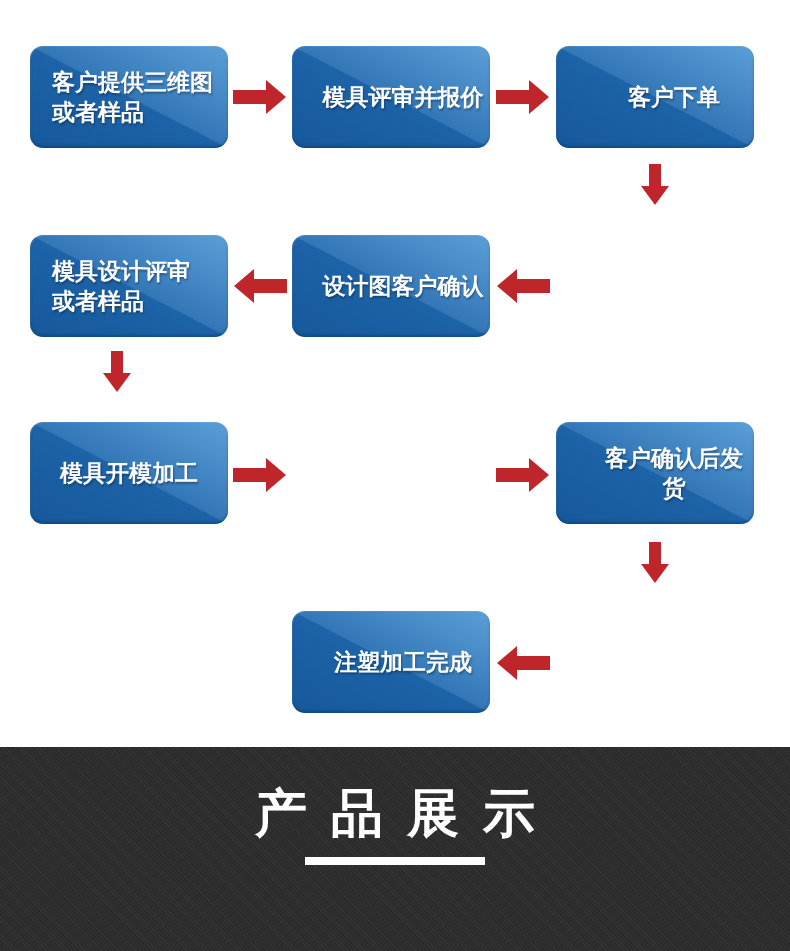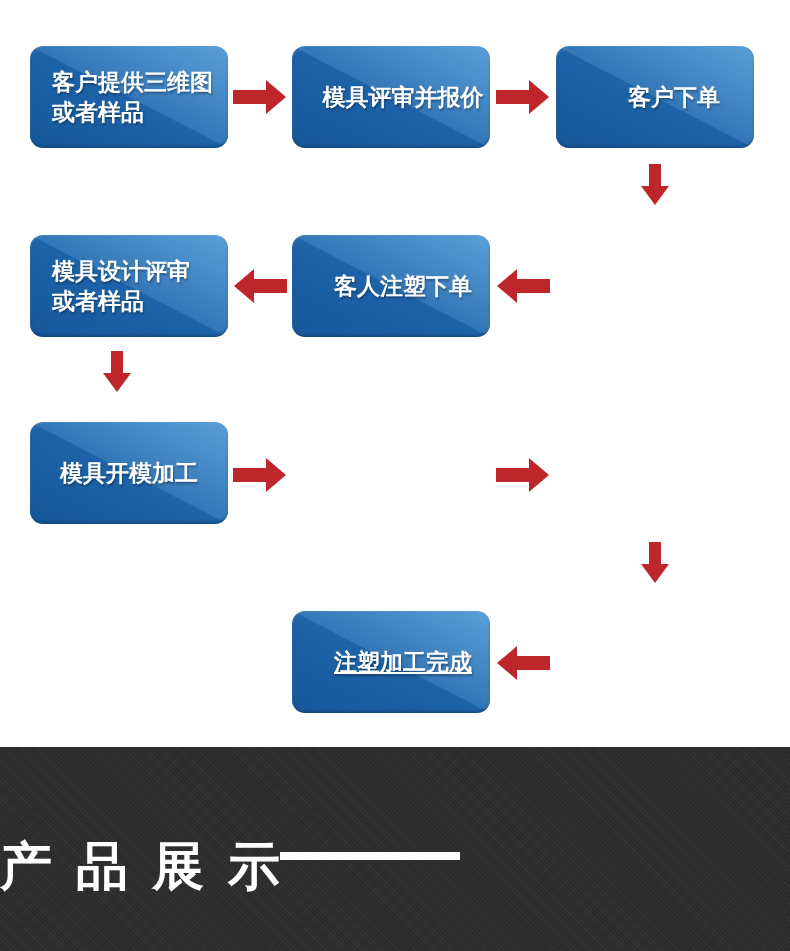--- a/index.html
+++ b/index.html
@@ -20,33 +20,33 @@
                 inset 1px 1px 1px rgba(255,255,255,0.10);
     color:var(--box-text);
     display:flex; align-items:center; justify-content:center;
     text-align:center; font-weight:bold; font-size:23px; line-height:30px;
     text-shadow:1px 2px 2px rgba(0,0,0,0.30);
   }
   .flow-box.align-left { justify-content:flex-start; text-align:left; padding-left:22px; }
   .box-label { white-space:pre-line; }
 
   .c1 { left:30px; }  .c2 { left:292px;padding-left:24px; }  .c3 { left:556px;padding-left:38px; }
-  .r1 { top:46px; }   .r2 { top:235px; }   .r3 { top:422px; }  .r4 { top:611px;text-decoration:underline; }
+  .r1 { top:46px; }   .r2 { top:235px; }   .r3 { top:422px; }  .r4 { top:611px; }
 
   
   .arrow { position:absolute; display:block; }
 
   
   .banner {
     position:absolute; left:0; top:747px; width:790px; height:204px;
     background-color:var(--banner-bg);
     background-image:
       repeating-linear-gradient(45deg,  rgba(255,255,255,0.040) 0 1px, transparent 1px 3px),
       repeating-linear-gradient(-45deg, rgba(0,0,0,0.070) 0 1px, transparent 1px 2px);
-    display:flex; align-items:center;
+    display:flex; flex-direction:column; align-items:center;
   }
   .banner-title {
     margin:36px 0 0; margin-right:-24px;
     color:var(--banner-text); font-size:52px; font-weight:bold;
     letter-spacing:24px; line-height:1.18;
   }
   .banner-underline {
     width:180px; height:8px; margin-top:13px;
     background:var(--underline);
   }
@@ -73,21 +73,21 @@
     <span class="box-label">客户下单</span>
   </div>
   <svg class="arrow" style="left:641px;top:164px" width="28" height="42" viewBox="0 0 28 42">
     <polygon points="8,0 20,0 20,22 28,22 14,41 0,22 8,22" fill="#bf262c"></polygon>
   </svg>
 
   <svg class="arrow" style="left:496px;top:268px" width="54" height="36" viewBox="0 0 54 36">
     <polygon points="54,11 21,11 21,1 1,18 21,35 21,25 54,25" fill="#bf262c"></polygon>
   </svg>
   <div class="flow-box r2 c2">
-    <span class="box-label">客人注塑下单</span>
+    <span class="box-label">设计图客户确认</span>
   </div>
   <svg class="arrow" style="left:233px;top:268px" width="54" height="36" viewBox="0 0 54 36">
     <polygon points="54,11 21,11 21,1 1,18 21,35 21,25 54,25" fill="#bf262c"></polygon>
   </svg>
   <div class="flow-box r2 c1 align-left">
     <span class="box-label">模具设计评审
 或者样品</span>
   </div>
   <svg class="arrow" style="left:103px;top:351px" width="28" height="42" viewBox="0 0 28 42">
     <polygon points="8,0 20,0 20,22 28,22 14,41 0,22 8,22" fill="#bf262c"></polygon>
@@ -95,20 +95,23 @@
 
   <div class="flow-box r3 c1">
     <span class="box-label">模具开模加工</span>
   </div>
   <svg class="arrow" style="left:233px;top:457px" width="54" height="36" viewBox="0 0 54 36">
     <polygon points="0,11 33,11 33,1 53,18 33,35 33,25 0,25" fill="#bf262c"></polygon>
   </svg>
   <svg class="arrow" style="left:496px;top:457px" width="54" height="36" viewBox="0 0 54 36">
     <polygon points="0,11 33,11 33,1 53,18 33,35 33,25 0,25" fill="#bf262c"></polygon>
   </svg>
+  <div class="flow-box r3 c3">
+    <span class="box-label">客户确认后发货</span>
+  </div>
   <svg class="arrow" style="left:641px;top:542px" width="28" height="42" viewBox="0 0 28 42">
     <polygon points="8,0 20,0 20,22 28,22 14,41 0,22 8,22" fill="#bf262c"></polygon>
   </svg>
 
   <svg class="arrow" style="left:496px;top:645px" width="54" height="36" viewBox="0 0 54 36">
     <polygon points="54,11 21,11 21,1 1,18 21,35 21,25 54,25" fill="#bf262c"></polygon>
   </svg>
   <div class="flow-box r4 c2">
     <span class="box-label">注塑加工完成</span>
   </div>

